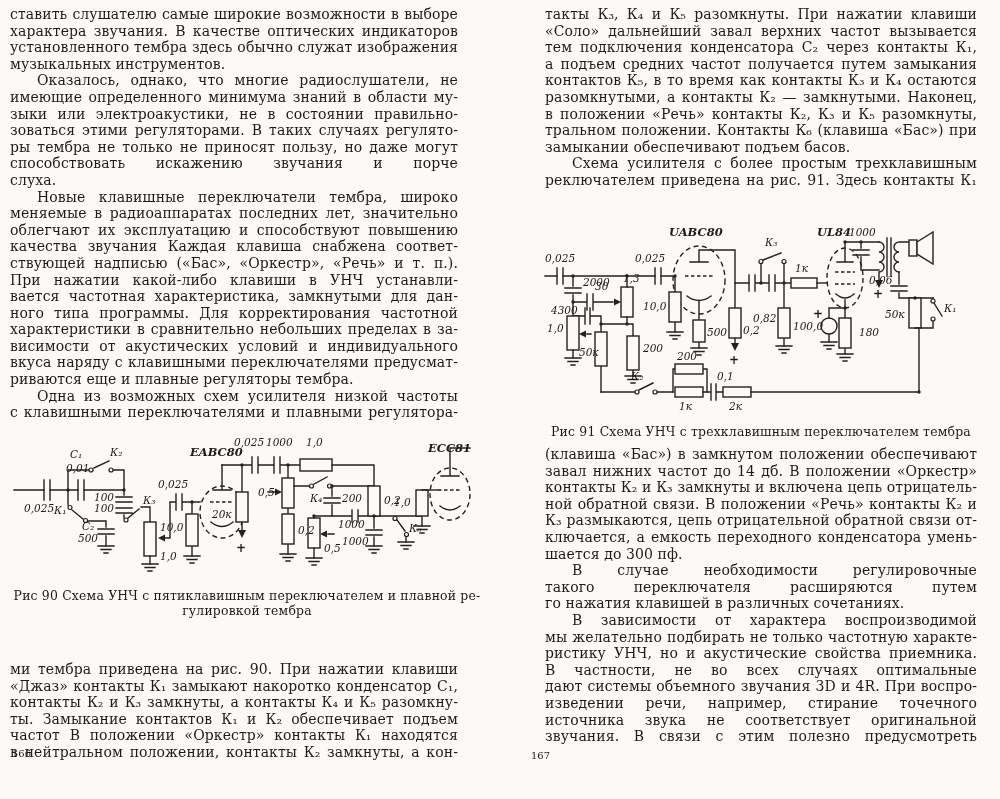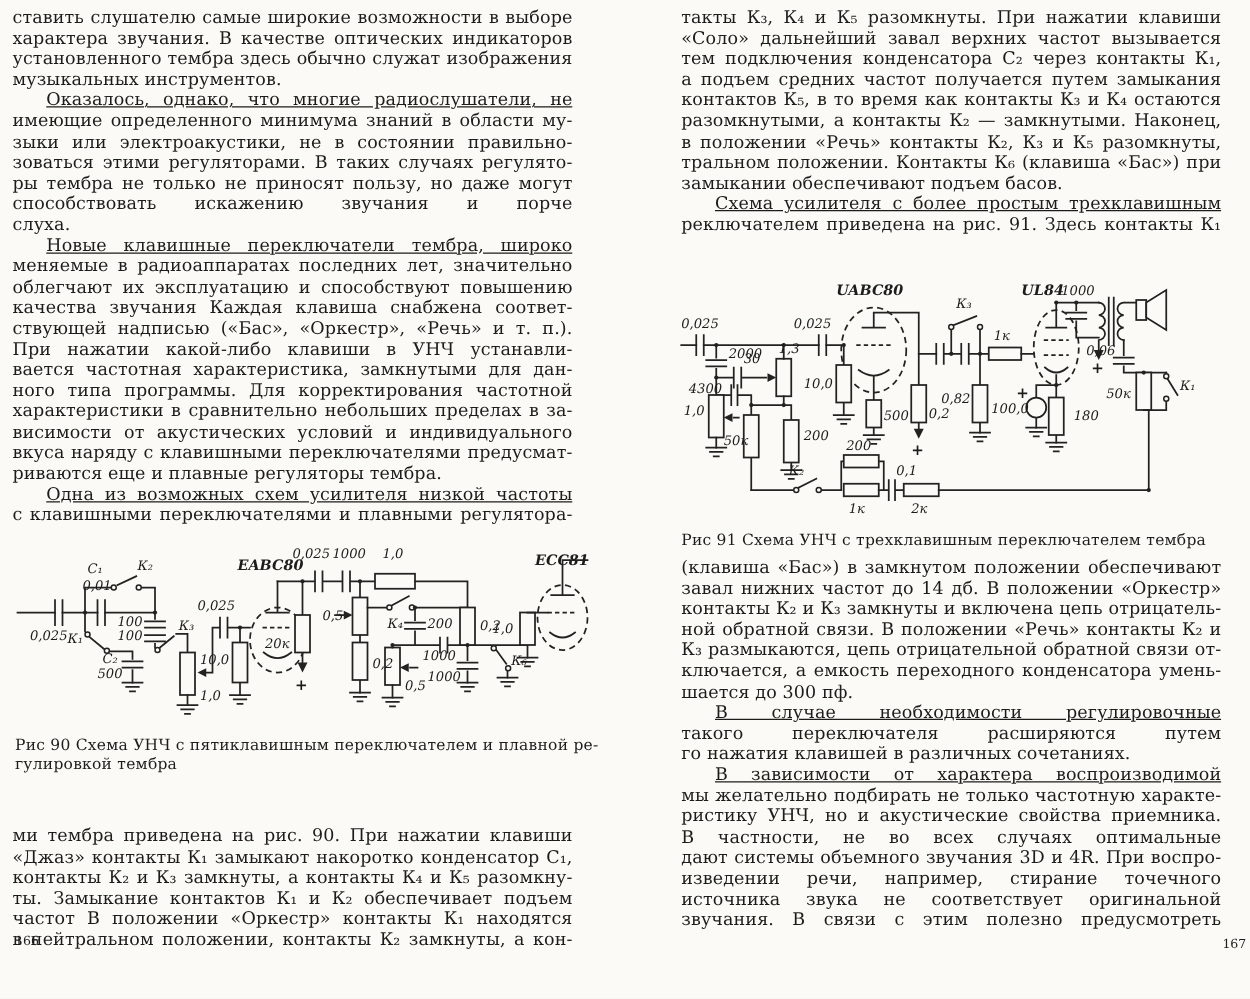--- a/index.html
+++ b/index.html
@@ -8,23 +8,23 @@
     position:relative;width:1000px;height:799px;background:#fbfaf6;
     font-family:"DejaVu Serif","Liberation Serif",serif;color:#1d1c1a;overflow:hidden;
   }
   .col{position:absolute;}
   .ln{
     font-size:14px;line-height:16.6px;height:16.6px;overflow:hidden;
     text-align:justify;text-align-last:justify;white-space:normal;
     letter-spacing:0.1px;
   }
   .ln.end{text-align-last:left;}
-  .ln.ind{text-indent:27px;text-decoration:underline;}
+  .ln.ind{text-indent:27px;}
   .caption{
-    position:absolute;font-size:12.4px;line-height:15px;text-align:left;
+    position:absolute;font-size:12.4px;line-height:15px;text-align:center;
     letter-spacing:0.2px;
   }
   .pageno{position:absolute;font-size:10px;}
   svg{position:absolute;}
   .wire{stroke:#242220;stroke-width:1.4;fill:none;stroke-linecap:square;}
   .comp{stroke:#242220;stroke-width:1.4;fill:#fbfaf6;}
   .dash{stroke:#242220;stroke-width:1.4;fill:none;stroke-dasharray:5,3.5;}
   .gdash{stroke:#242220;stroke-width:1.4;fill:none;stroke-dasharray:3.5,2.5;}
   .dot{fill:#242220;stroke:none;}
   .blk{fill:#242220;stroke:none;}
@@ -335,15 +335,15 @@
     <div class="ln ind">В зависимости от характера воспроизводимой програм-</div>
     <div class="ln">мы желательно подбирать не только частотную характе-</div>
     <div class="ln">ристику УНЧ, но и акустические свойства приемника.</div>
     <div class="ln">В частности, не во всех случаях оптимальные результаты</div>
     <div class="ln">дают системы объемного звучания 3D и 4R. При воспро-</div>
     <div class="ln">изведении речи, например, стирание точечного характера</div>
     <div class="ln">источника звука не соответствует оригинальной картине</div>
     <div class="ln">звучания. В связи с этим полезно предусмотреть переклю-</div>
   </div>
 
-  <div class="pageno" style="left:565px;top:750px;width:432px;text-align:right;">167</div>
+  <div class="pageno" style="left:531px;top:750px;width:432px;">167</div>
 
 </div>
 
 </body></html>

